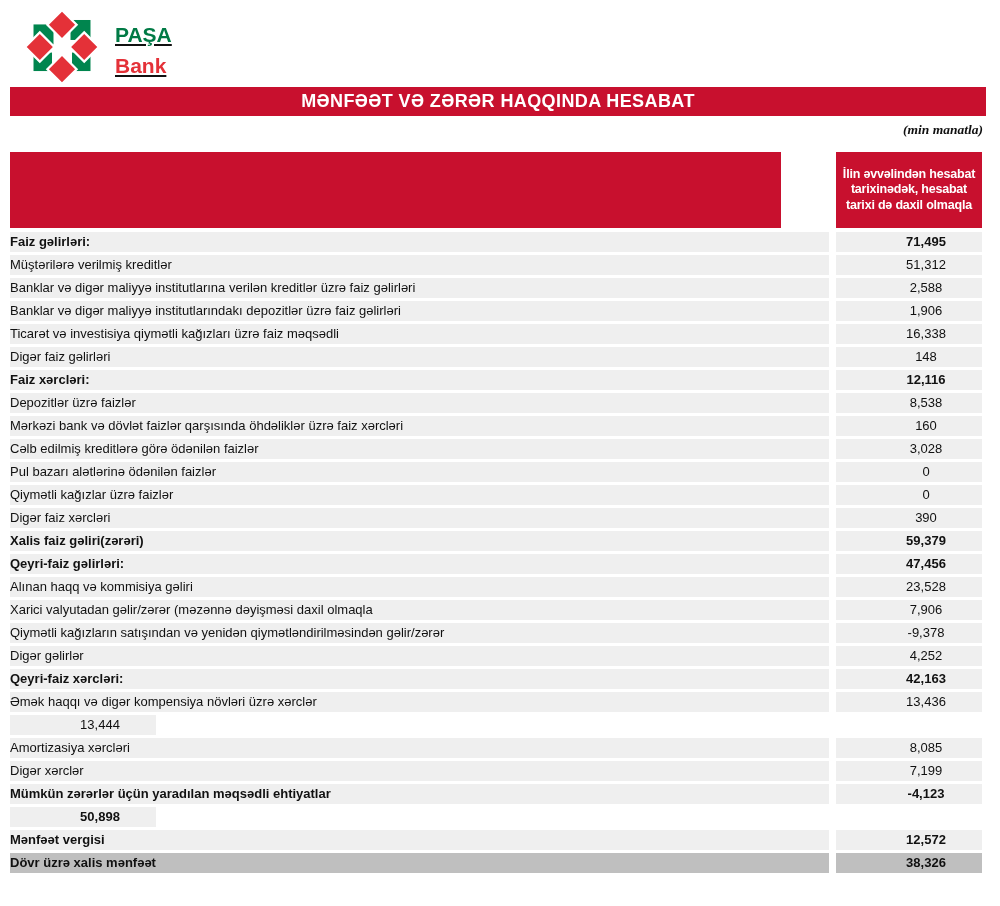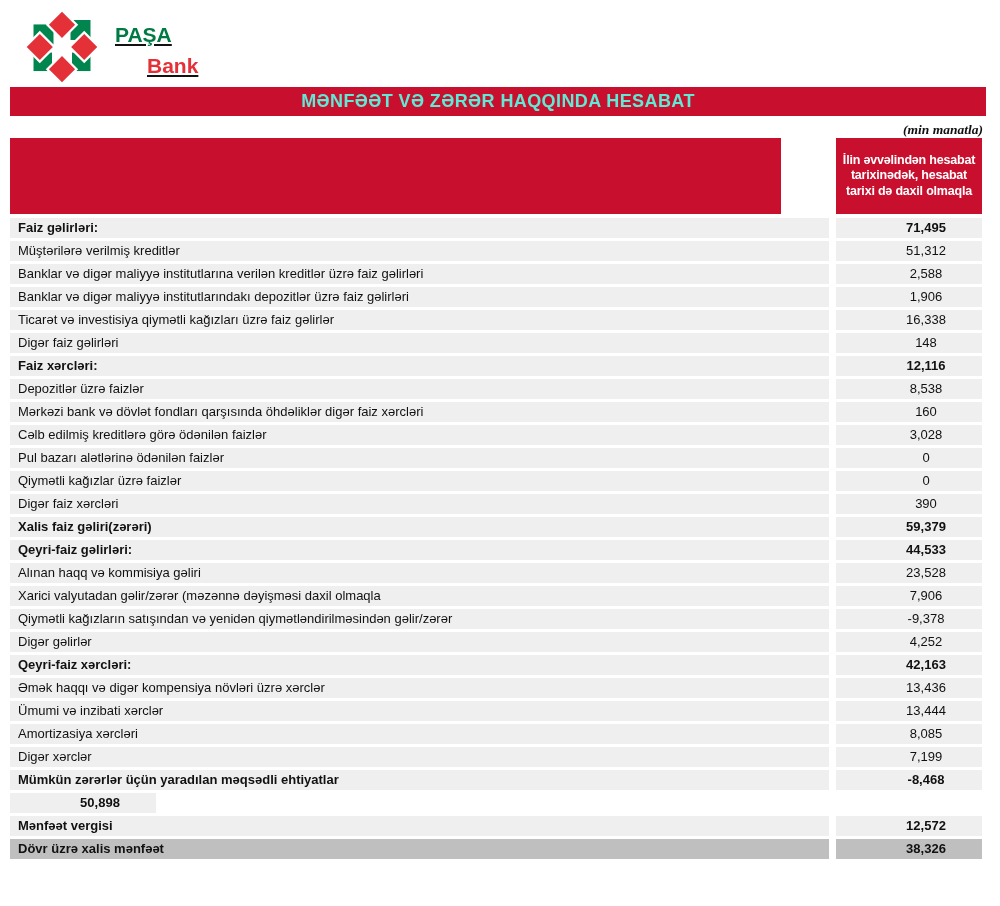--- a/index.html
+++ b/index.html
@@ -18,51 +18,51 @@
     font-family:"Liberation Sans","DejaVu Sans",sans-serif;
     color:var(--ink);
   }
   .page{width:1000px;height:906px;position:relative;background:#fff;}
 
   
   .logo-row{height:87px;display:flex;align-items:flex-start;padding:10px 0 0 25px;}
   .logo-mark{width:74px;height:74px;flex:0 0 auto;}
   .brand{padding:9px 0 0 16px;line-height:31px;font-weight:700;font-size:21px;letter-spacing:0;text-decoration:underline;}
   .brand .top{color:var(--logo-text-green);}
-  .brand .bottom{color:var(--logo-red);margin-left:32px;}
+  .brand .bottom{color:var(--logo-red);}
 
   
   .banner{
     margin-left:10px;width:976px;height:29px;
-    background:var(--banner-red);color:#5eead4;
+    background:var(--banner-red);color:#ffffff;
     text-align:center;line-height:29px;
     font-weight:700;font-size:18px;letter-spacing:.4px;
   }
 
   
   .unit-note{
-    width:983px;text-align:right;height:22px;padding-top:6px;
+    width:983px;text-align:right;height:36px;padding-top:6px;
     font-family:"Liberation Serif","DejaVu Serif",serif;
     font-style:italic;font-weight:700;font-size:13.5px;
   }
 
   
   .report{margin-left:10px;width:972px;}
   .header-row{display:flex;height:76px;margin-bottom:4px;}
   .header-left{flex:1 1 auto;background:var(--banner-red);margin-right:7px;}
   .header-right{
     width:146px;flex:0 0 146px;background:var(--banner-red);
     color:#fff;font-weight:700;font-size:12.5px;line-height:15.5px;
     letter-spacing:-0.2px;text-align:center;
     display:flex;align-items:center;justify-content:center;
     padding:0 2px;overflow:hidden;margin-left:48px;
   }
   .row{display:flex;height:20px;margin-bottom:3px;font-size:13px;}
   .cell{background:var(--row-gray);line-height:20px;white-space:nowrap;overflow:hidden;}
-  .cell.label{flex:1 1 auto;margin-right:7px;padding-left:8px;}
+  .cell.label{flex:1 1 auto;margin-right:7px;}
   .cell.value{width:146px;flex:0 0 146px;text-align:center;padding-left:34px;}
   .row.bold{font-weight:700;}
   .row.total .cell{background:var(--total-gray);}
 </style>
 </head>
 <body>
 
 <div class="page">
 
   <div class="logo-row">
@@ -111,41 +111,41 @@
     <div class="cell label">Banklar və digər maliyyə institutlarına verilən kreditlər üzrə faiz gəlirləri</div>
     <div class="cell value">2,588</div>
   </div>
 
   <div class="row">
     <div class="cell label">Banklar və digər maliyyə institutlarındakı depozitlər üzrə faiz gəlirləri</div>
     <div class="cell value">1,906</div>
   </div>
 
   <div class="row">
-    <div class="cell label">Ticarət və investisiya qiymətli kağızları üzrə faiz gəlirlər</div>
+    <div class="cell label">Ticarət və investisiya qiymətli kağızları üzrə faiz məqsədli</div>
     <div class="cell value">16,338</div>
   </div>
 
   <div class="row">
     <div class="cell label">Digər faiz gəlirləri</div>
     <div class="cell value">148</div>
   </div>
 
   <div class="row bold">
     <div class="cell label">Faiz xərcləri:</div>
     <div class="cell value">12,116</div>
   </div>
 
   <div class="row">
     <div class="cell label">Depozitlər üzrə faizlər</div>
     <div class="cell value">8,538</div>
   </div>
 
   <div class="row">
-    <div class="cell label">Mərkəzi bank və dövlət fondları qarşısında öhdəliklər digər faiz xərcləri</div>
+    <div class="cell label">Mərkəzi bank və dövlət faizlər qarşısında öhdəliklər üzrə faiz xərcləri</div>
     <div class="cell value">160</div>
   </div>
 
   <div class="row">
     <div class="cell label">Cəlb edilmiş kreditlərə görə ödənilən faizlər</div>
     <div class="cell value">3,028</div>
   </div>
 
   <div class="row">
     <div class="cell label">Pul bazarı alətlərinə ödənilən faizlər</div>
@@ -162,21 +162,21 @@
     <div class="cell value">390</div>
   </div>
 
   <div class="row bold">
     <div class="cell label">Xalis faiz gəliri(zərəri)</div>
     <div class="cell value">59,379</div>
   </div>
 
   <div class="row bold">
     <div class="cell label">Qeyri-faiz gəlirləri:</div>
-    <div class="cell value">44,533</div>
+    <div class="cell value">47,456</div>
   </div>
 
   <div class="row">
     <div class="cell label">Alınan haqq və kommisiya gəliri</div>
     <div class="cell value">23,528</div>
   </div>
 
   <div class="row">
     <div class="cell label">Xarici valyutadan gəlir/zərər (məzənnə dəyişməsi daxil olmaqla</div>
     <div class="cell value">7,906</div>
@@ -196,37 +196,36 @@
     <div class="cell label">Qeyri-faiz xərcləri:</div>
     <div class="cell value">42,163</div>
   </div>
 
   <div class="row">
     <div class="cell label">Əmək haqqı və digər kompensiya növləri üzrə xərclər</div>
     <div class="cell value">13,436</div>
   </div>
 
   <div class="row">
-    <div class="cell label">Ümumi və inzibati xərclər</div>
     <div class="cell value">13,444</div>
   </div>
 
   <div class="row">
     <div class="cell label">Amortizasiya xərcləri</div>
     <div class="cell value">8,085</div>
   </div>
 
   <div class="row">
     <div class="cell label">Digər xərclər</div>
     <div class="cell value">7,199</div>
   </div>
 
   <div class="row bold">
     <div class="cell label">Mümkün zərərlər üçün yaradılan məqsədli ehtiyatlar</div>
-    <div class="cell value">-8,468</div>
+    <div class="cell value">-4,123</div>
   </div>
 
   <div class="row bold">
     <div class="cell value">50,898</div>
   </div>
 
   <div class="row bold">
     <div class="cell label">Mənfəət vergisi</div>
     <div class="cell value">12,572</div>
   </div>

